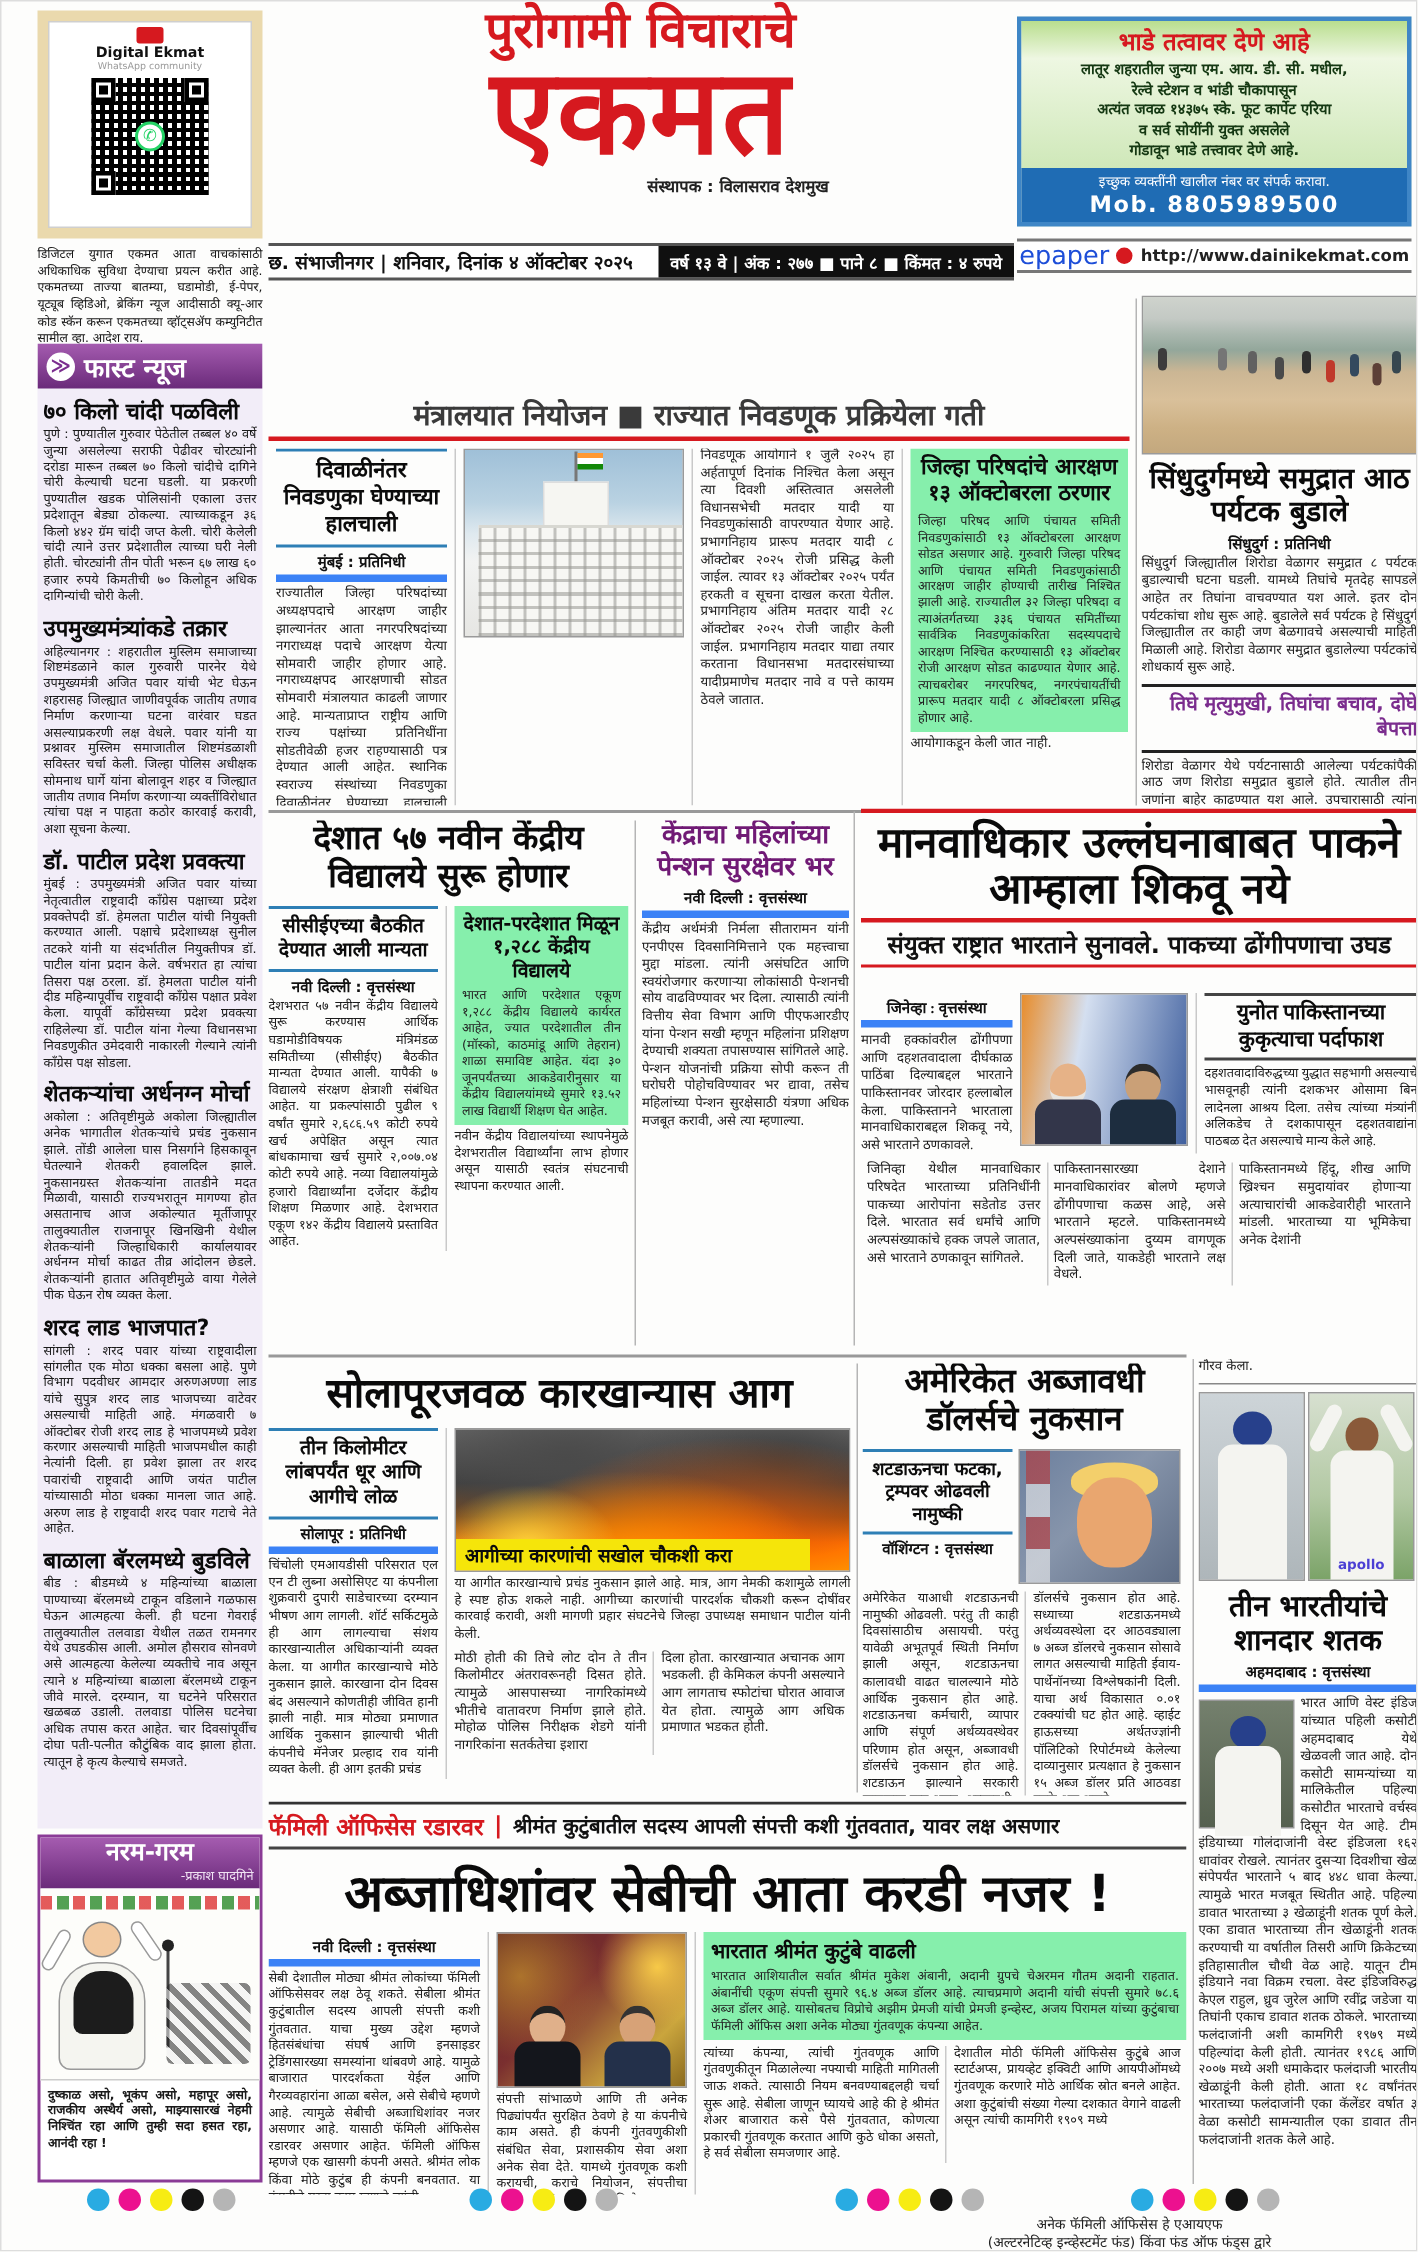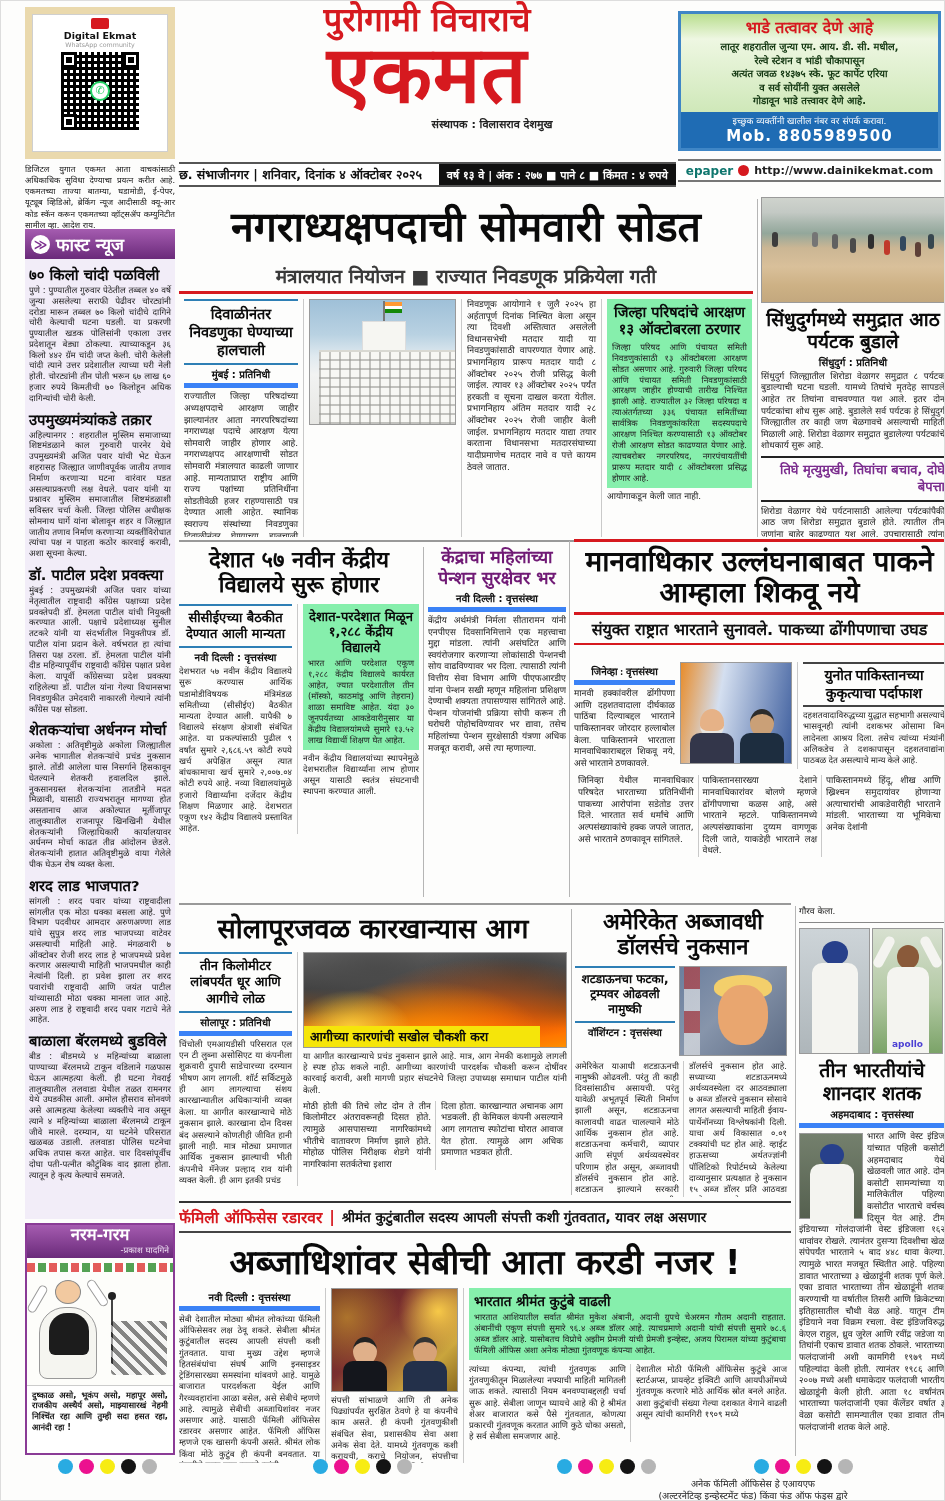--- a/index.html
+++ b/index.html
@@ -38,21 +38,21 @@
   #ad-box { left:677px; top:10px; width:263px; border:3px solid #3f86c6; background:#eef7e2; }
   .ad-title { font-size:16px; font-weight:800; color:#d6191f; text-align:center; padding:2px 0 1px;
               background:linear-gradient(180deg,#b9de8e,#eef7e2); }
   .ad-body { font-size:9.8px; font-weight:bold; color:#143812; text-align:center; white-space:pre-line; line-height:1.38;
              padding:1px 2px 4px; background:linear-gradient(180deg,#eef7e2,#cfe8b9); }
   .ad-contact { background:#1f6cb4; color:#fff; text-align:center; padding:2px 0 3px; }
   .ad-c1 { font-size:9px; } .ad-c2 { font-size:15px; font-weight:bold; letter-spacing:1px; }
 
   #epaper { left:677px; top:158px; width:263px; height:23px; border-top:2px solid #777; border-bottom:2px solid #777;
             display:flex; align-items:center; justify-content:center; gap:5px; background:#fff; }
-  .ep-label { font-weight:bold; font-size:12px; color:#0f766e; }
+  .ep-label { font-weight:normal; font-size:17px; color:#1d4ed8; }
   .ep-dot { width:11px; height:11px; border-radius:50%; background:#d6191f; color:#fff; font-size:8px; line-height:11px; text-align:center; }
   .ep-url { font-size:11px; color:#222; font-weight:bold; }
 
   #dateline { left:178px; top:161px; width:497px; height:25px; border-top:2px solid #555; border-bottom:2px solid #555;
               display:flex; align-items:center; justify-content:space-between; background:#fff; }
   .dl-left { font-weight:bold; font-size:12.5px; color:#111; }
   .dl-right { background:#101010; color:#fff; font-weight:bold; font-size:11px; padding:3px 8px; }
 
   
   #lead-headline { left:178px; top:206px; width:574px; font-size:41px; font-weight:800; text-align:center;
@@ -297,21 +297,20 @@
     <div>
       <div class="fn-item-title">शरद लाड भाजपात?</div>
       <div class="fn-item-body">सांगली : शरद पवार यांच्या राष्ट्रवादीला सांगलीत एक मोठा धक्का बसला आहे. पुणे विभाग पदवीधर आमदार अरुणअण्णा लाड यांचे सुपुत्र शरद लाड भाजपच्या वाटेवर असल्याची माहिती आहे. मंगळवारी ७ ऑक्टोबर रोजी शरद लाड हे भाजपमध्ये प्रवेश करणार असल्याची माहिती भाजपमधील काही नेत्यांनी दिली. हा प्रवेश झाला तर शरद पवारांची राष्ट्रवादी आणि जयंत पाटील यांच्यासाठी मोठा धक्का मानला जात आहे. अरुण लाड हे राष्ट्रवादी शरद पवार गटाचे नेते आहेत.</div>
     </div>
     <div>
       <div class="fn-item-title">बाळाला बॅरलमध्ये बुडविले</div>
       <div class="fn-item-body">बीड : बीडमध्ये ४ महिन्यांच्या बाळाला पाण्याच्या बॅरलमध्ये टाकून वडिलाने गळफास घेऊन आत्महत्या केली. ही घटना गेवराई तालुक्यातील तलवाडा येथील तळत रामनगर येथे उघडकीस आली. अमोल हौसराव सोनवणे असे आत्महत्या केलेल्या व्यक्तीचे नाव असून त्याने ४ महिन्यांच्या बाळाला बॅरलमध्ये टाकून जीवे मारले. दरम्यान, या घटनेने परिसरात खळबळ उडाली. तलवाडा पोलिस घटनेचा अधिक तपास करत आहेत. चार दिवसांपूर्वीच दोघा पती-पत्नीत कौटुंबिक वाद झाला होता. त्यातून हे कृत्य केल्याचे समजते.</div>
     </div>
   </div>
 
-  <div class="abs" id="lead-headline">नगराध्यक्षपदाची सोमवारी सोडत</div>
   <div class="abs" id="lead-subhead">मंत्रालयात नियोजन ■ राज्यात निवडणूक प्रक्रियेला गती</div>
   <div class="abs" id="lead-rule"></div>
   <div class="abs" id="lead-body">
     <div class="lcol" style="width:124px">
       <div class="kicker">दिवाळीनंतर निवडणुका घेण्याच्या हालचाली</div>
       <div class="byline rule-b">मुंबई : प्रतिनिधी</div>
       <div class="body-txt" style="margin-top:3px">राज्यातील जिल्हा परिषदांच्या अध्यक्षपदाचे आरक्षण जाहीर झाल्यानंतर आता नगरपरिषदांच्या नगराध्यक्ष पदाचे आरक्षण येत्या सोमवारी जाहीर होणार आहे. नगराध्यक्षपद आरक्षणाची सोडत सोमवारी मंत्रालयात काढली जाणार आहे. मान्यताप्राप्त राष्ट्रीय आणि राज्य पक्षांच्या प्रतिनिधींना सोडतीवेळी हजर राहण्यासाठी पत्र देण्यात आली आहेत. स्थानिक स्वराज्य संस्थांच्या निवडणुका दिवाळीनंतर घेण्याच्या हालचाली सुरू झाल्या आहेत. प्रशासकीय पातळीवर निवडणूक पूर्व प्रक्रिया पूर्ण केल्या</div>
     </div>
     <div class="lcol" style="width:158px">
       <div class="photo mantralaya">

